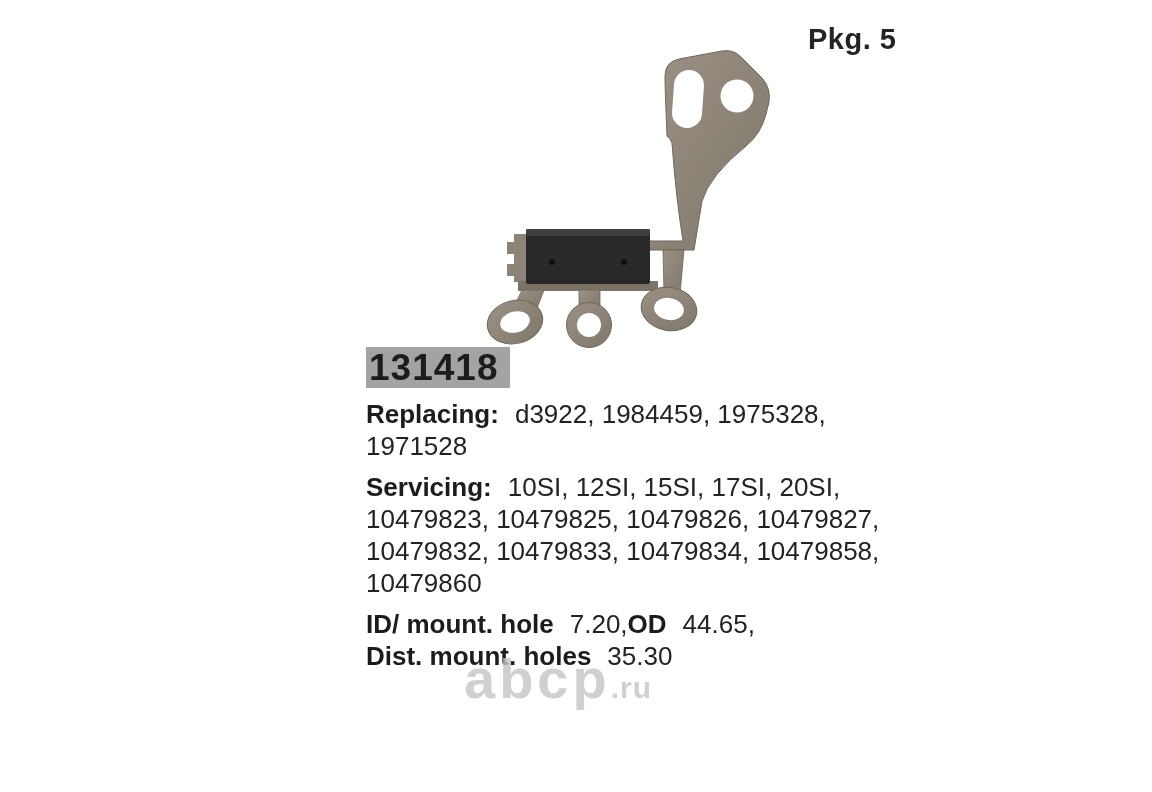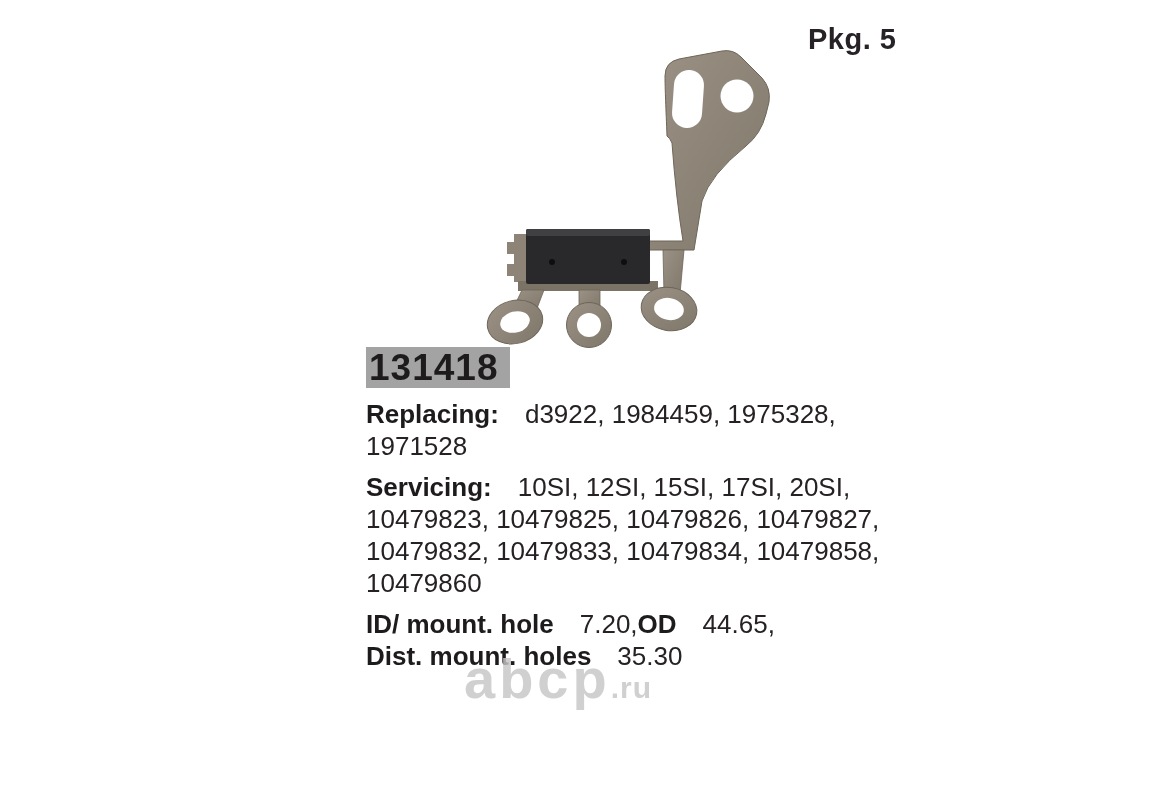--- a/index.html
+++ b/index.html
@@ -66,21 +66,21 @@
   }
   .info b {
     font-weight: 700;
     color: #1e1b1d;
   }
   .line {
     display: block;
     white-space: nowrap;
   }
   .v {
-    margin-left: 26px;
+    margin-left: 16px;
   }
   .v2 {
   }
   .watermark {
     position: absolute;
     left: 464px;
     top: 644px;
     font-weight: 700;
     color: #c6c6c6;
     opacity: 0.82;

